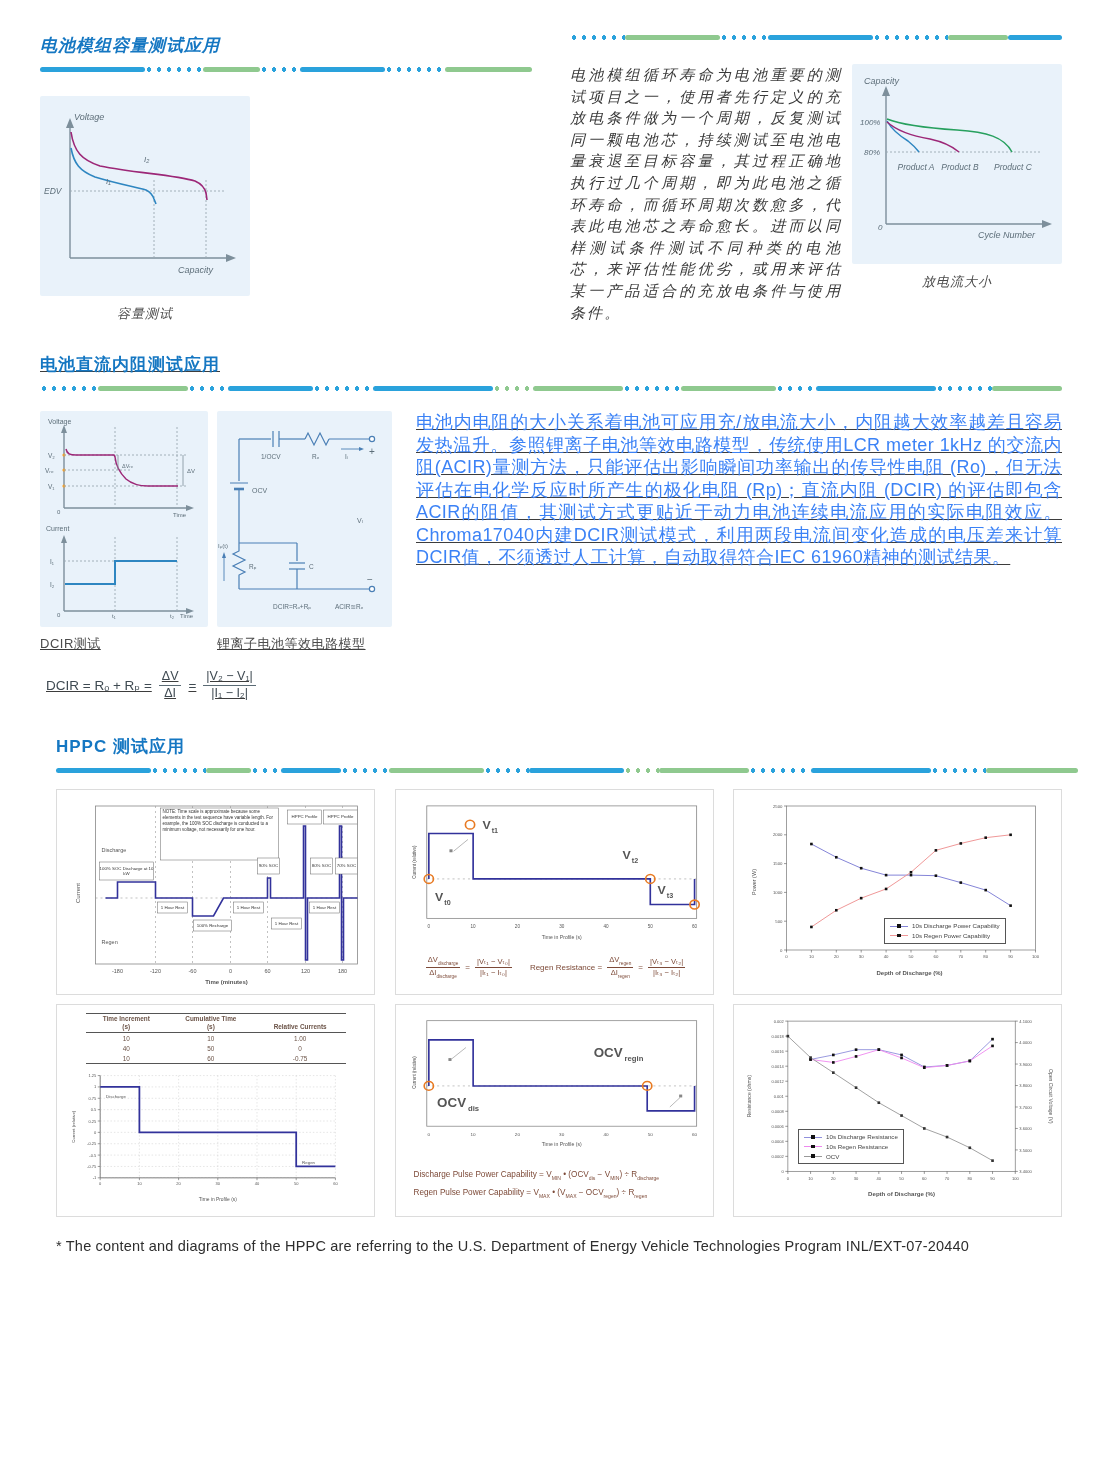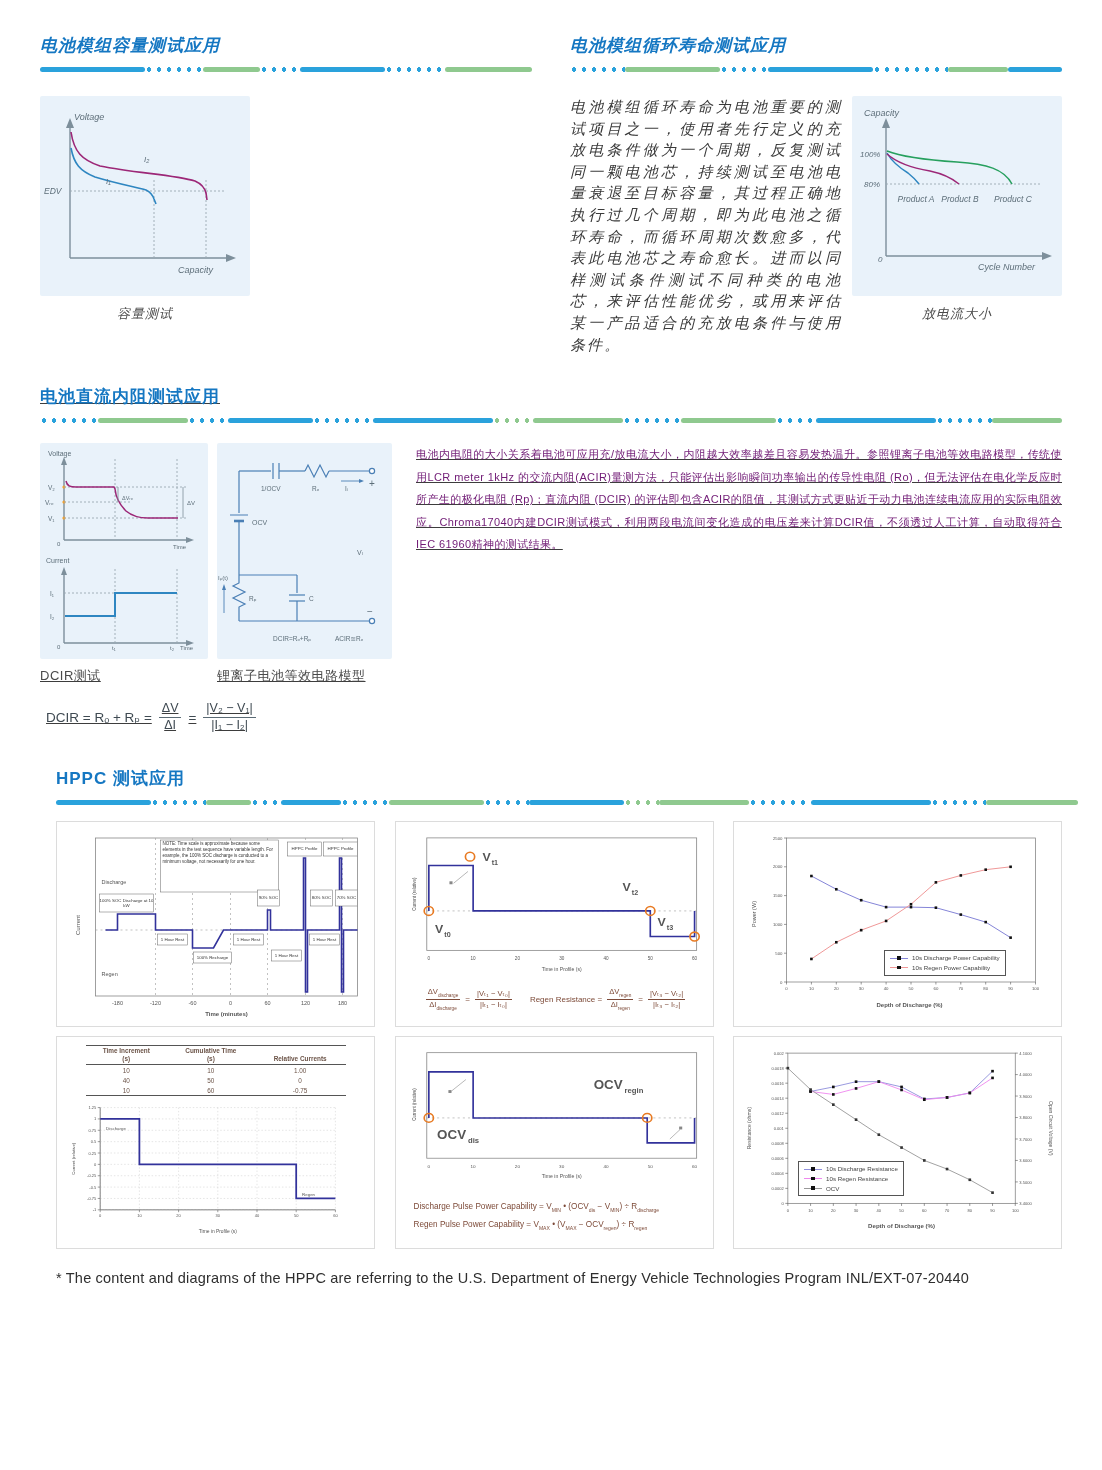--- a/index.html
+++ b/index.html
@@ -34,21 +34,21 @@
   .dash { stroke:#9aa8b2; stroke-width:0.9; stroke-dasharray:2,2; fill:none; }
 
   
   .dcir-section { margin-top:30px;text-decoration:underline; }
   .dcirrow { display:flex; gap:24px; margin-top:20px; }
   .dcir-figs { width:352px; flex:none; }
   .dcir-boxes { display:flex; gap:9px; }
   .dcbox { background:#e9f2fa; border-radius:2px; }
   .dcir-caps { display:flex; gap:9px; margin-top:8px; }
   .dcir-caps div { font-size:13px; color:#4a4a4a; letter-spacing:0.5px; }
-  .dcir-text { flex:1; font-size:11px; line-height:22.5px; text-align:justify; letter-spacing:0.4px; color:#701a75; }
+  .dcir-text { flex:1; font-size:18px; line-height:22.5px; text-align:justify; letter-spacing:0.4px; color:#3b82f6; }
   .formula { display:flex; align-items:center; gap:7px; margin-top:16px; font-size:13.5px; color:#3f4a52; padding-left:6px; }
   .frac { display:inline-flex; flex-direction:column; text-align:center; font-size:12.5px; line-height:1.25; }
   .frac .num { border-bottom:1px solid #5a6a74; padding:0 3px; }
   .frac .den { padding:0 3px; }
 
   
   .hppc-section { margin-top:34px;padding-left:16px; }
   .hppc-body { font-size:15px; line-height:23.6px; margin-top:20px; text-align:justify; letter-spacing:0.5px; color:#3a3a3a; }
   .figgrid { display:flex; flex-wrap:wrap; justify-content:space-between; margin-top:16px; row-gap:9px; }
   .fig { border:1px solid #dcdcdc; background:#fff; position:relative; padding:8px 4px 4px 4px; overflow:hidden; }
@@ -127,21 +127,20 @@
               <text x="104" y="66" font-size="8" fill="#9c2777">I₂</text>
               <text x="138" y="177" font-size="9">Capacity</text>
             </svg>
           </div>
           <div class="chartcap">容量测试</div>
         </div>
       </div>
     </div>
 
     <div class="colhalf">
-      <h2 class="sec-title">电池模组循环寿命测试应用</h2>
       <div class="divider">
         <span class="dots" style="width:55px"></span>
           <span class="dg" style="width:95px"></span>
           <span class="dots" style="width:48px"></span>
           <span class="db" style="width:105px"></span>
           <span class="dots" style="width:75px"></span>
           <span class="dg" style="width:60px"></span>
           <span class="db" style="width:54px"></span>
       </div>
       <div class="colbody">

